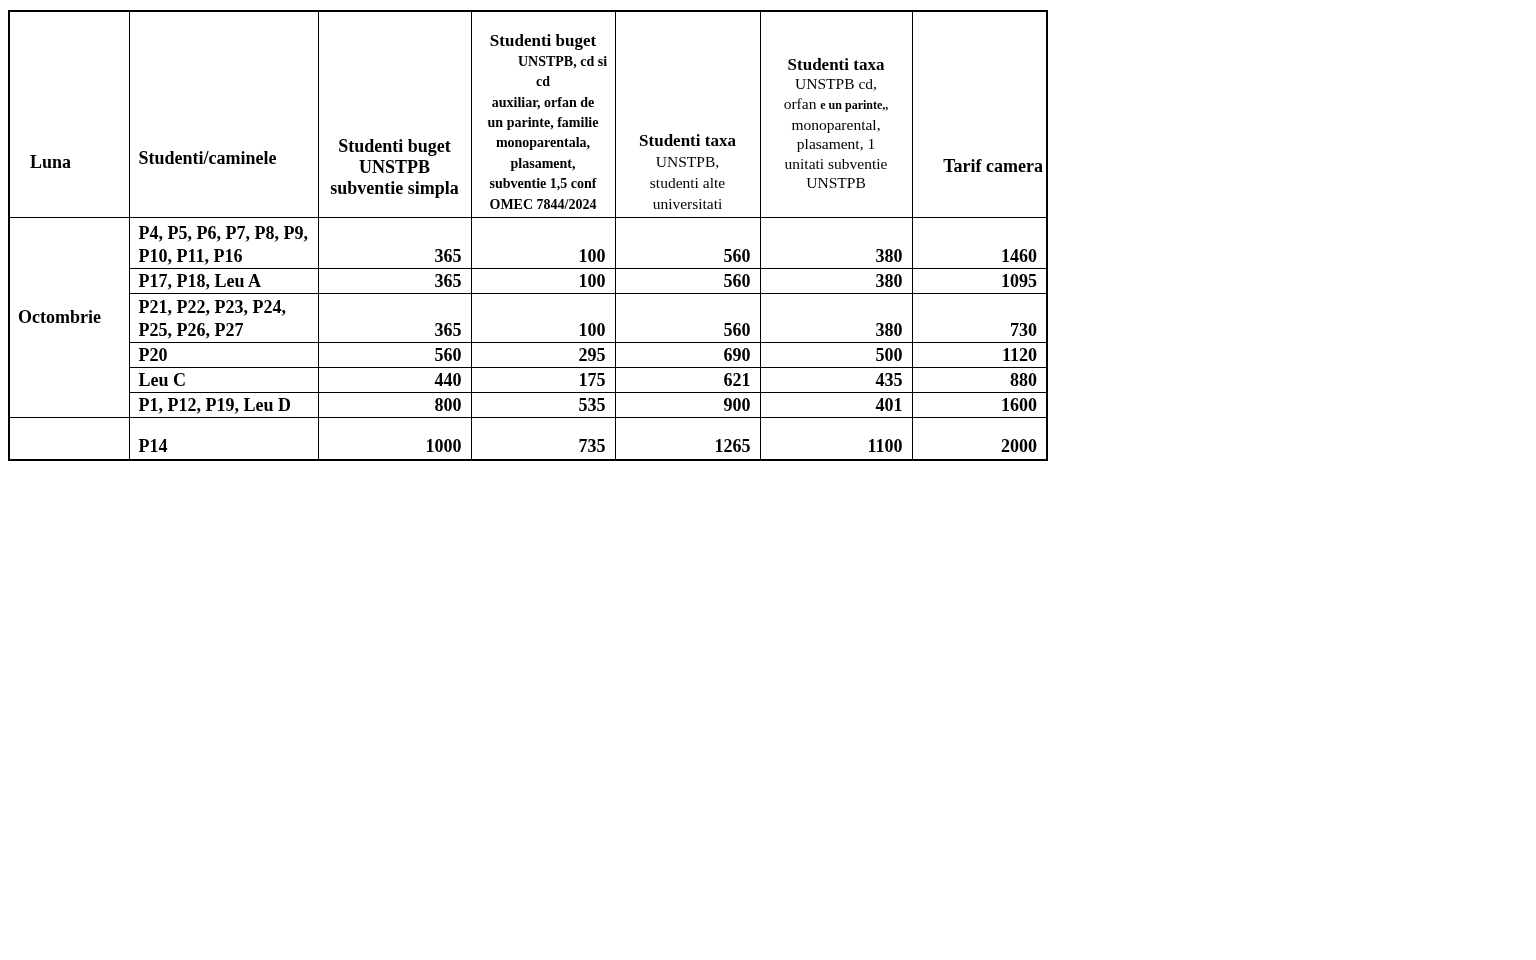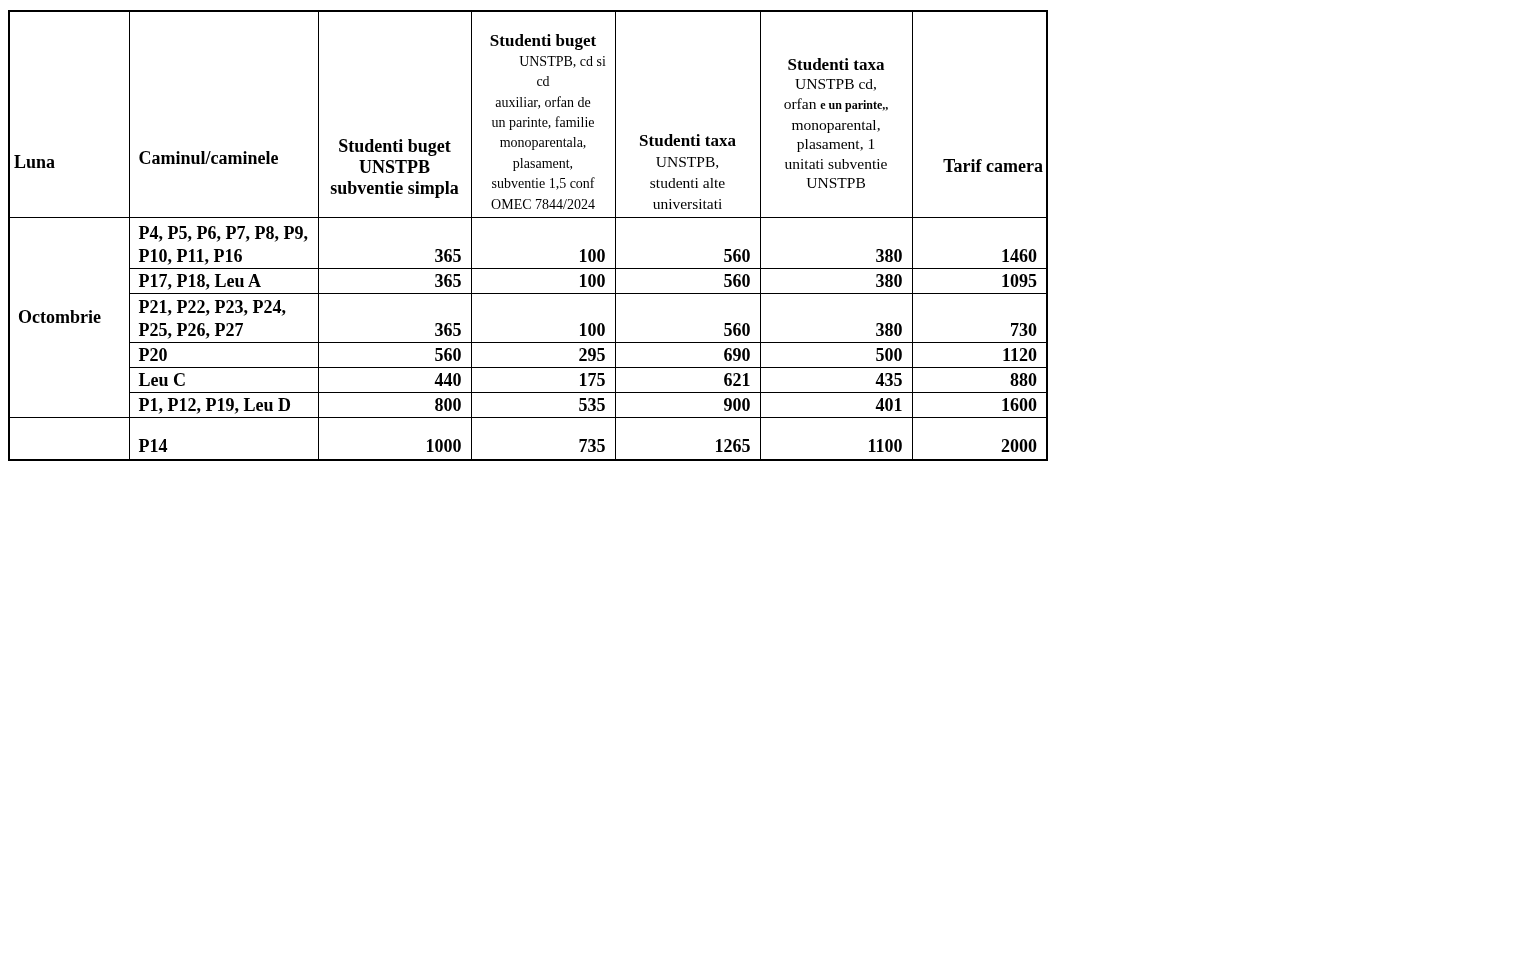--- a/index.html
+++ b/index.html
@@ -42,29 +42,29 @@
 
   
   thead tr { height: 148px; }
   th {
     font-weight: bold;
     font-size: 18px;
     white-space: pre-line;
     vertical-align: bottom;
     padding: 2px 3px;
   }
-  th.h-luna    { text-align: left;  padding-left: 4px; padding-bottom: 44px; }
+  th.h-luna    { text-align: left;  padding-left: 20px; padding-bottom: 44px; }
   th.h-caminul { text-align: left;  padding-left: 9px; padding-bottom: 48px; }
   th.h-c3      { text-align: center; padding-bottom: 18px; line-height: 21px; }
   th.h-c4      { text-align: center; vertical-align: middle; line-height: 18.4px; padding-bottom: 3px; }
   th.h-c5      { text-align: center; padding-bottom: 3px; line-height: 20px; }
   th.h-c6      { text-align: center; vertical-align: middle; line-height: 19.4px; padding-bottom: 3px; }
   th.h-tarif   { text-align: right; padding-bottom: 40px; }
   .h-title  { display: block; font-weight: bold; font-size: 17px; }
-  .h-sub    { font-weight: normal; font-size: 14px; margin-left: 39px; }
+  .h-sub    { font-weight: bold; font-size: 14px; margin-left: 39px; }
   .h-sub-md { font-weight: normal; font-size: 15.5px; }
   .h-sub-sm { font-weight: bold; font-size: 12px; }
 
   
   tbody td {
     font-size: 18px;
     line-height: 22.5px;
     vertical-align: bottom;
     padding: 0 3px 1px 3px;
     font-weight: bold;
@@ -102,21 +102,21 @@
         <col class="c2">
         <col class="c3">
         <col class="c4">
         <col class="c5">
         <col class="c6">
         <col class="c7">
     </colgroup>
     <thead>
       <tr>
         <th class="h-luna">Luna</th>
-        <th class="h-caminul">Caminul/caminele</th>
+        <th class="h-caminul">Studenti/caminele</th>
         <th class="h-c3">Studenti buget
 UNSTPB
 subventie simpla</th>
         <th class="h-c4">
           <span class="h-title">Studenti buget</span><span class="h-sub">UNSTPB, cd si cd
 auxiliar, orfan de
 un parinte, familie
 monoparentala,
 plasament,
 subventie 1,5 conf

